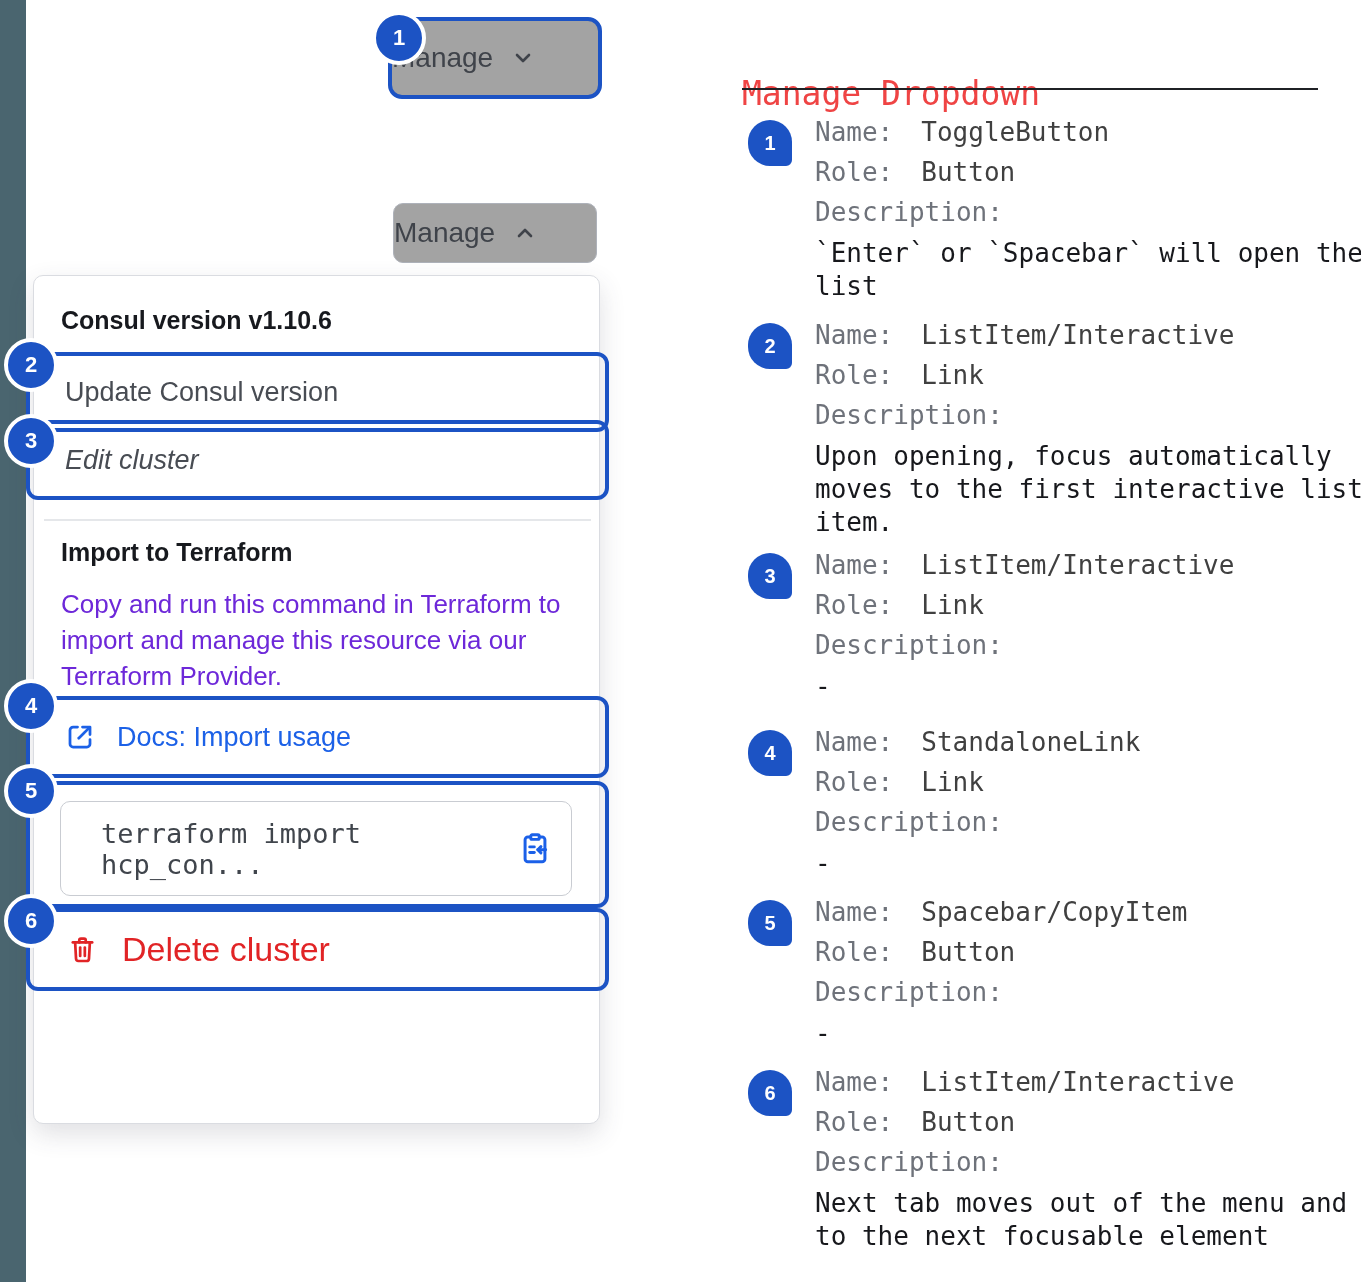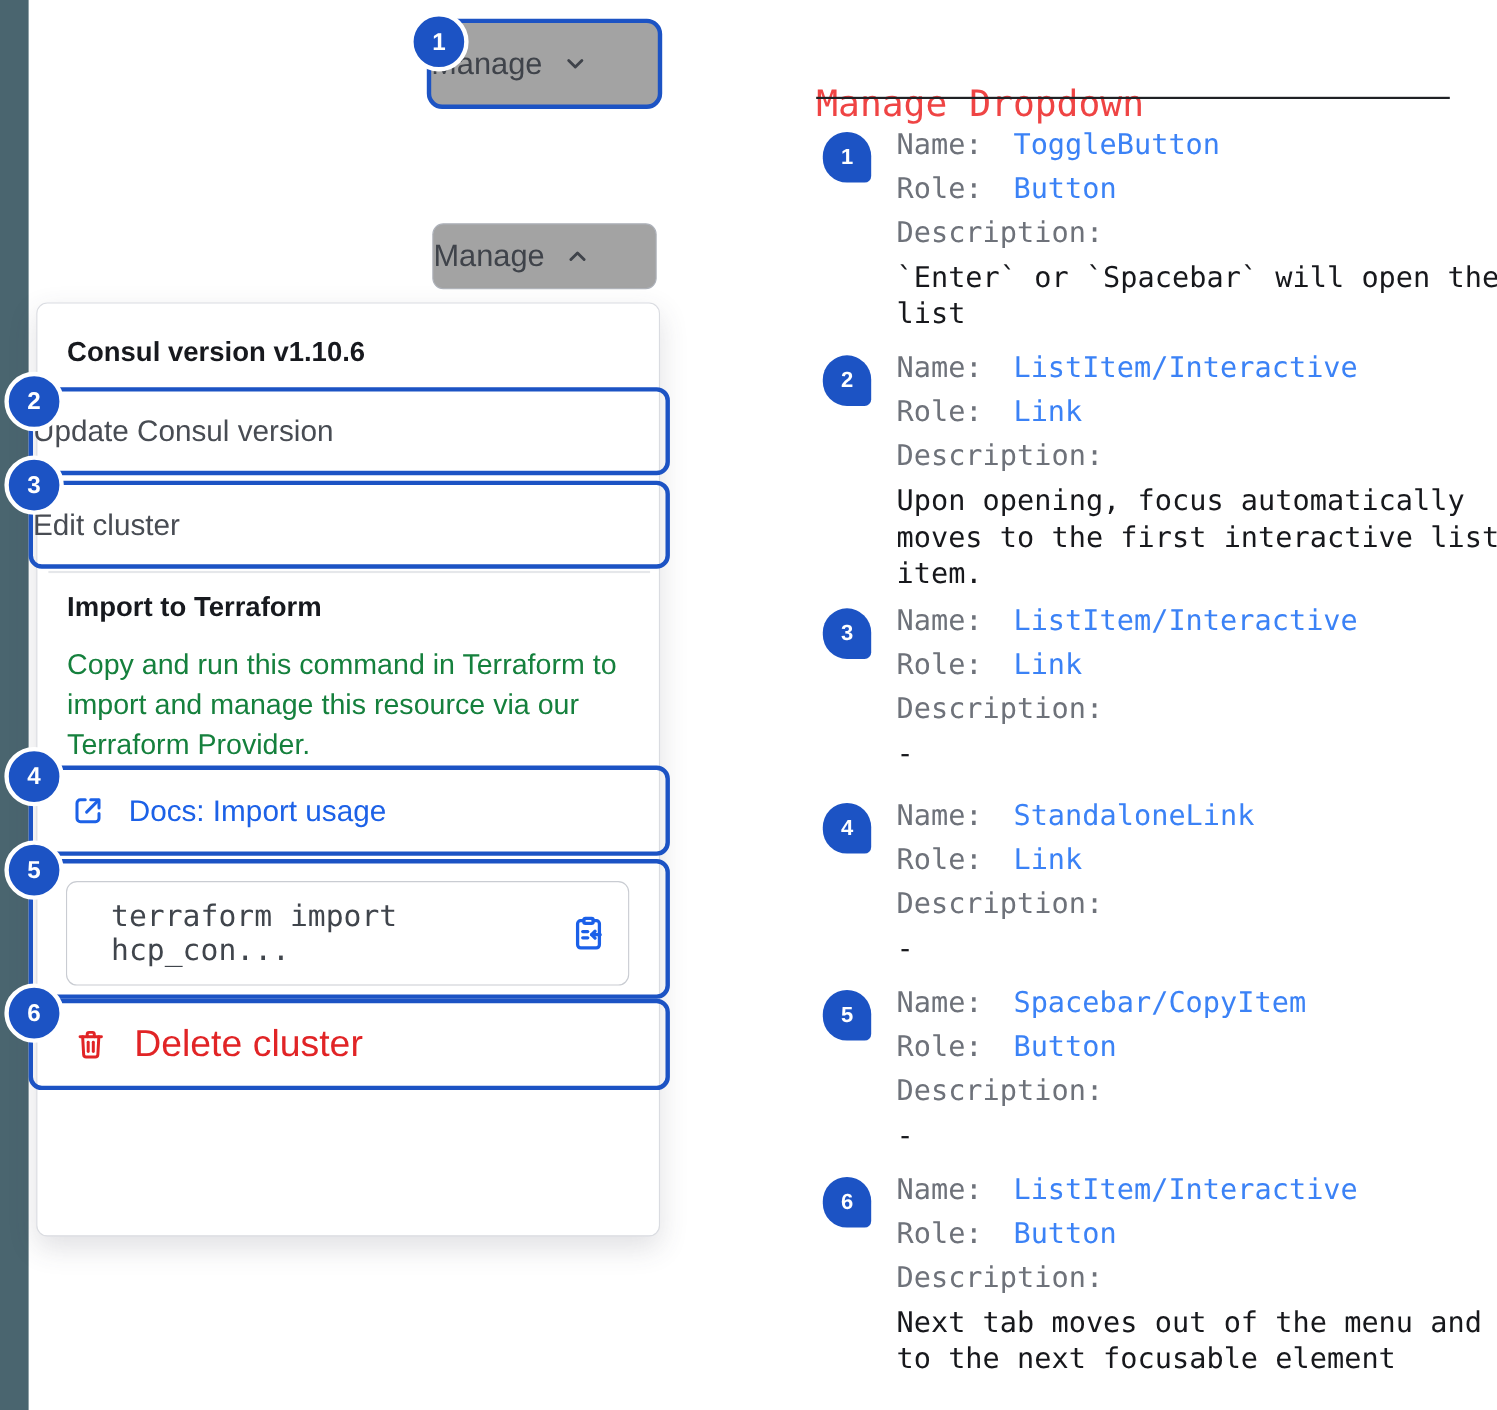--- a/index.html
+++ b/index.html
@@ -18,28 +18,28 @@
   .chev{width:24px;height:24px;stroke:#3f434a;stroke-width:2.6;fill:none;
         stroke-linecap:round;stroke-linejoin:round;}
 
   .panel{position:absolute;left:33px;top:275px;width:567px;height:849px;background:#ffffff;
          border:1px solid #dadce1;border-radius:10px;box-sizing:border-box;
          box-shadow:0 10px 26px rgba(60,64,80,.16);}
   .panel-header{position:absolute;left:27px;top:30px;font-size:25px;font-weight:700;color:#17191e;}
   .focus-box{position:absolute;left:-8px;width:583px;border:4px solid #1c53c4;border-radius:12px;
              box-sizing:border-box;background:transparent;display:flex;align-items:center;}
   .fb-2{top:76px;height:80px;}
-  .fb-3{top:161px;height:80px;}
+  .fb-3{top:144px;height:80px;font-style:italic;}
   .fb-4{top:420px;height:82px;}
   .fb-5{top:505px;height:127px;}
   .fb-6{top:632px;height:83px;}
-  .menu-label{font-size:27px;color:#484c53;}
+  .menu-label{margin-left:35px;font-size:27px;color:#484c53;}
   .divider{position:absolute;left:10px;top:243px;width:547px;height:1.5px;background:#e5e7ea;}
   .section-title{position:absolute;left:27px;top:262px;font-size:25px;font-weight:700;color:#17191e;}
-  .section-desc{position:absolute;left:27px;top:310px;width:510px;font-size:26px;line-height:36px;color:#15803d;}
+  .section-desc{position:absolute;left:27px;top:310px;width:510px;font-size:26px;line-height:36px;color:#6d28d9;}
   .docs-row{margin-left:35px;display:flex;align-items:center;gap:22px;color:#1c61e7;font-size:27px;}
   .docs-row .lnk{color:#1c61e7;}
   .code-field{position:absolute;left:30px;top:16px;width:512px;height:95px;border:1.5px solid #c9ccd2;
               border-radius:10px;box-sizing:border-box;display:flex;align-items:center;background:#ffffff;padding-left:16px;}
   .code-text{margin-left:24px;font-family:"DejaVu Sans Mono", monospace;font-size:27px;color:#40454c;flex:1;}
   .copy-btn{margin-right:18px;width:36px;height:36px;display:flex;align-items:center;justify-content:center;
             background:none;border:none;padding:0;cursor:pointer;}
   .delete-row{margin-left:37px;display:flex;align-items:center;gap:24px;color:#e12426;font-size:34px;}
 
   
@@ -52,21 +52,21 @@
         display:flex;align-items:center;justify-content:center;}
 
   
   .spec-title{position:absolute;left:742px;top:42px;font-family:"DejaVu Sans Mono", monospace;
               font-size:33px;color:#ef4444;margin-top:32px;}
   .spec-rule{position:absolute;left:742px;top:88px;width:576px;height:2px;background:#1f2125;}
   .spec-item{position:absolute;left:742px;width:600px;}
   .spec-text{margin-left:73px;width:548px;font-family:"DejaVu Sans Mono", monospace;font-size:26px;}
   .spec-row{line-height:40px;white-space:nowrap;}
   .lbl{color:#6e727a;}
-  .val{color:#3b82f6;margin-left:28px;}
+  .val{color:#404040;margin-left:28px;}
   .spec-desc{color:#17181c;line-height:33px;margin-top:5px;}
 
   svg{display:block;}
 </style>
 </head>
 <body>
 
 <div id="stage">
   <div class="side-strip"></div>
 

